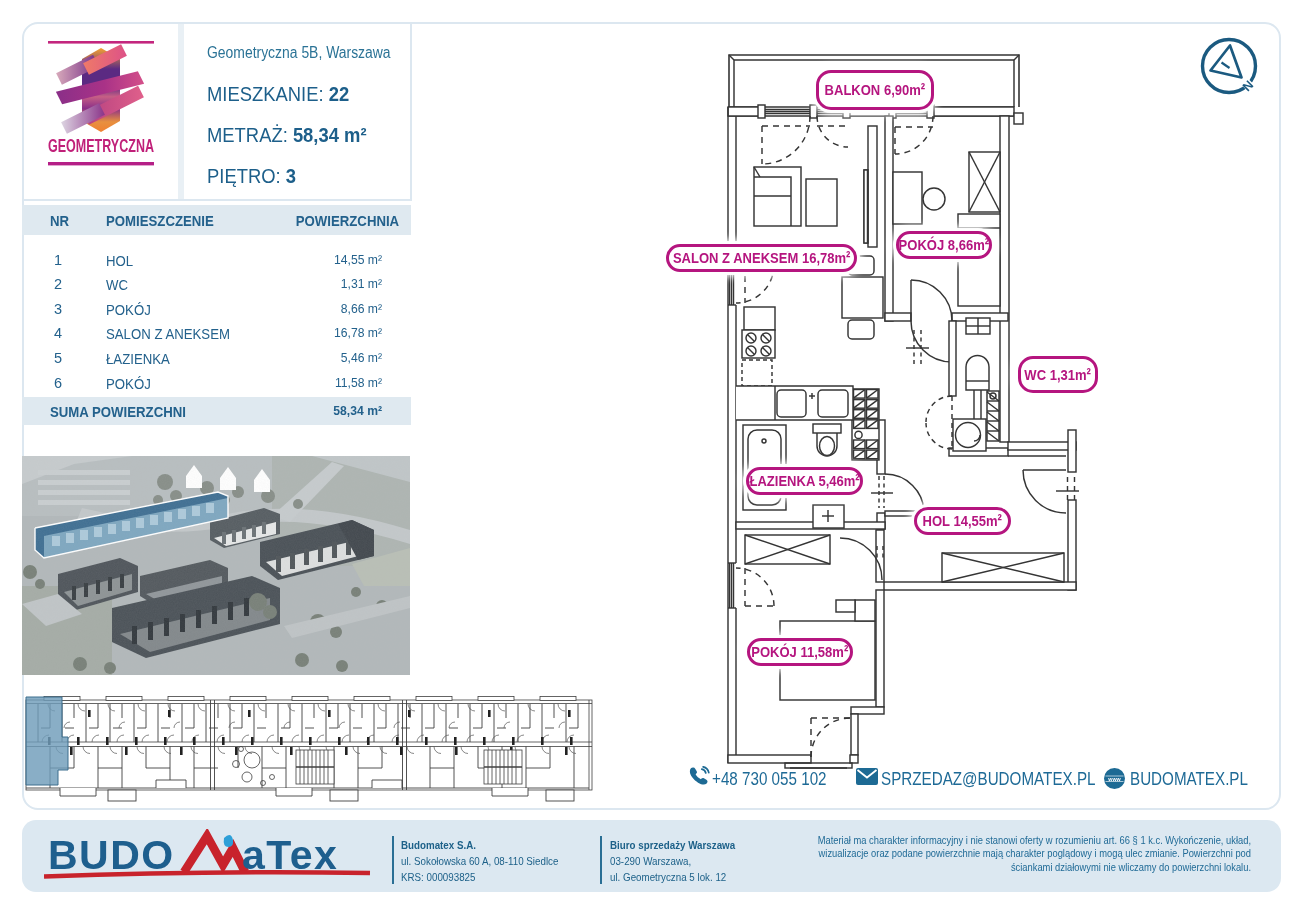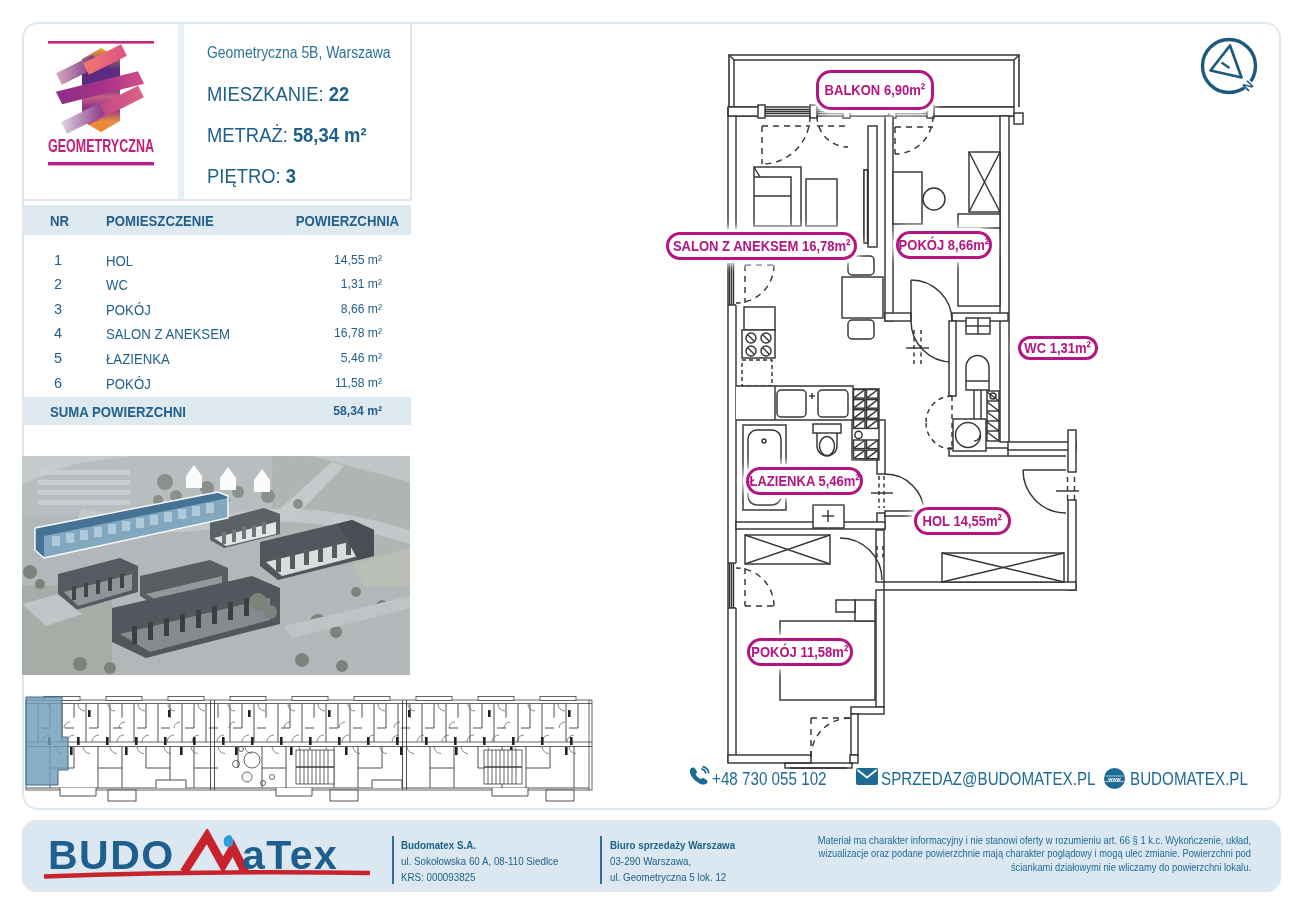--- a/index.html
+++ b/index.html
@@ -884,29 +884,29 @@
           <line x1="811" y1="718" x2="850" y2="718"></line>
         </g>
 </g>
     </svg>
 </div>
 
 <div class="pill" style="left:816px;top:70px;width:118px;height:40px">
     <span>BALKON 6,90m²</span>
   </div>
 
-<div class="pill" style="left:666px;top:232px;width:191px;height:28px">
+<div class="pill" style="left:666px;top:244px;width:191px;height:28px">
     <span>SALON Z ANEKSEM 16,78m²</span>
   </div>
 
 <div class="pill" style="left:896px;top:231px;width:96px;height:28px">
     <span>POKÓJ 8,66m²</span>
   </div>
 
-<div class="pill" style="left:1018px;top:336px;width:80px;height:24px">
+<div class="pill" style="left:1018px;top:356px;width:80px;height:37px">
     <span>WC 1,31m²</span>
   </div>
 
 <div class="pill" style="left:746px;top:467px;width:117px;height:28px">
     <span>ŁAZIENKA 5,46m²</span>
   </div>
 
 <div class="pill" style="left:914px;top:507px;width:97px;height:28px">
     <span>HOL 14,55m²</span>
   </div>

